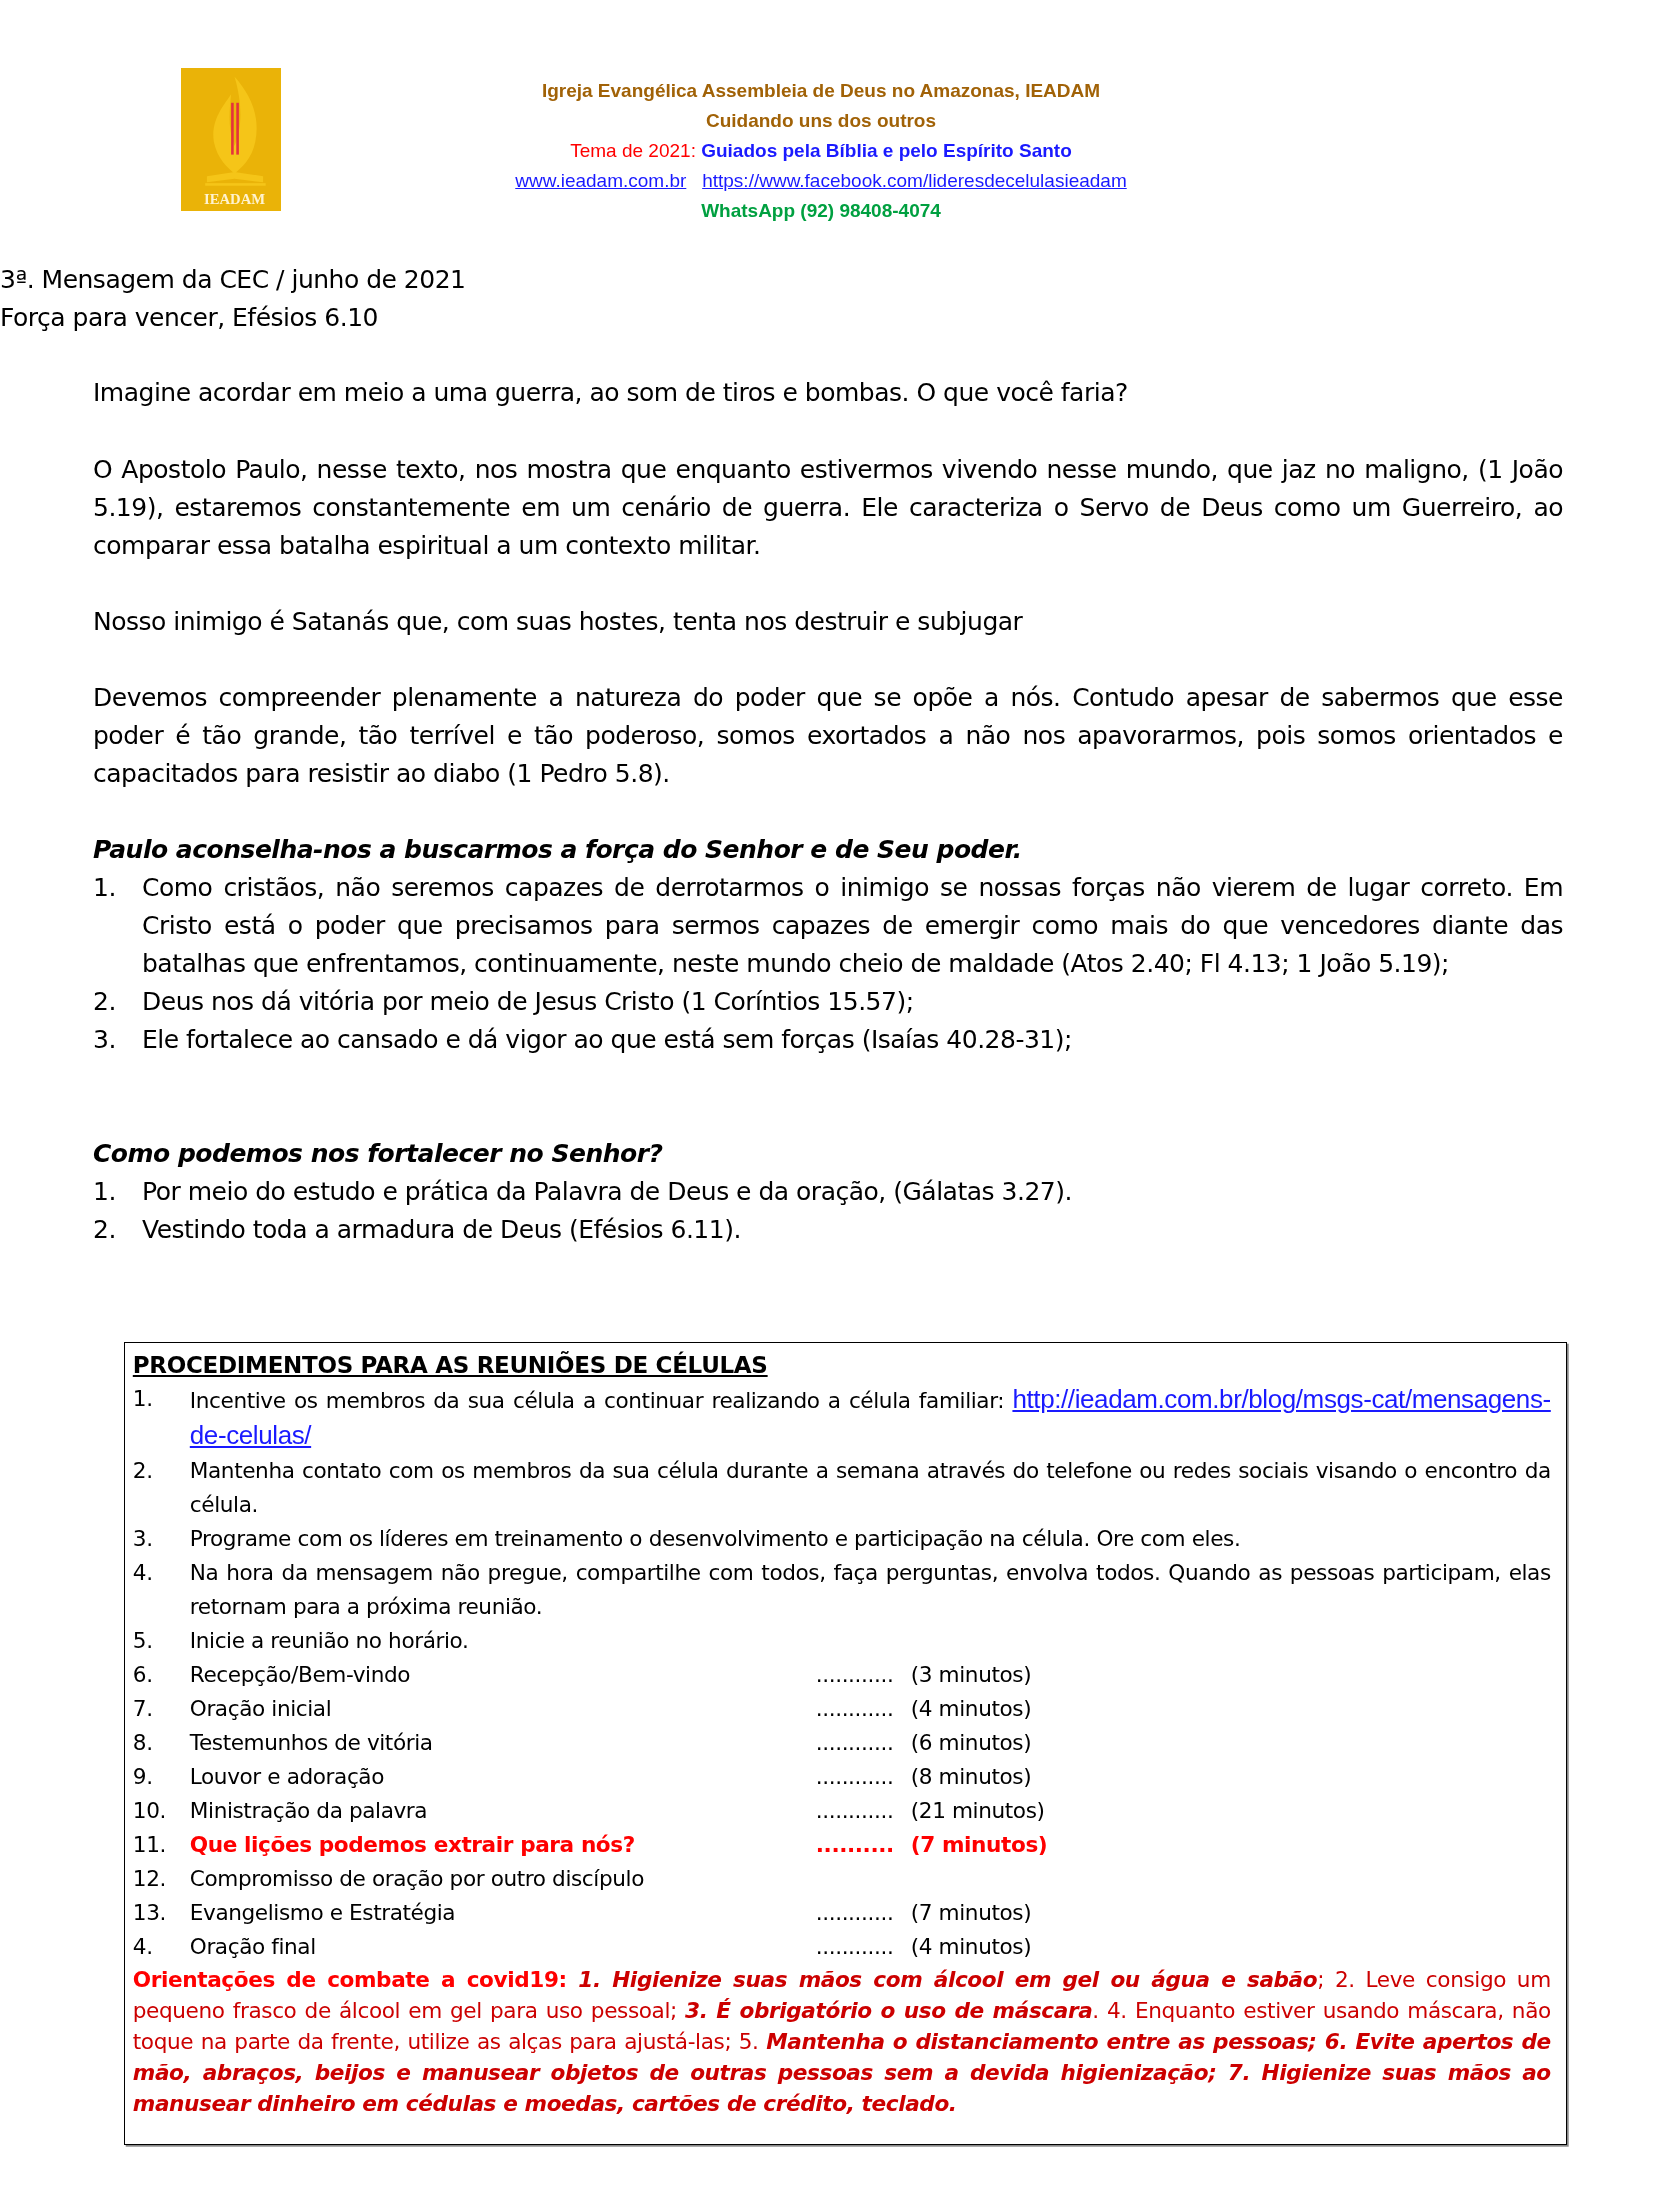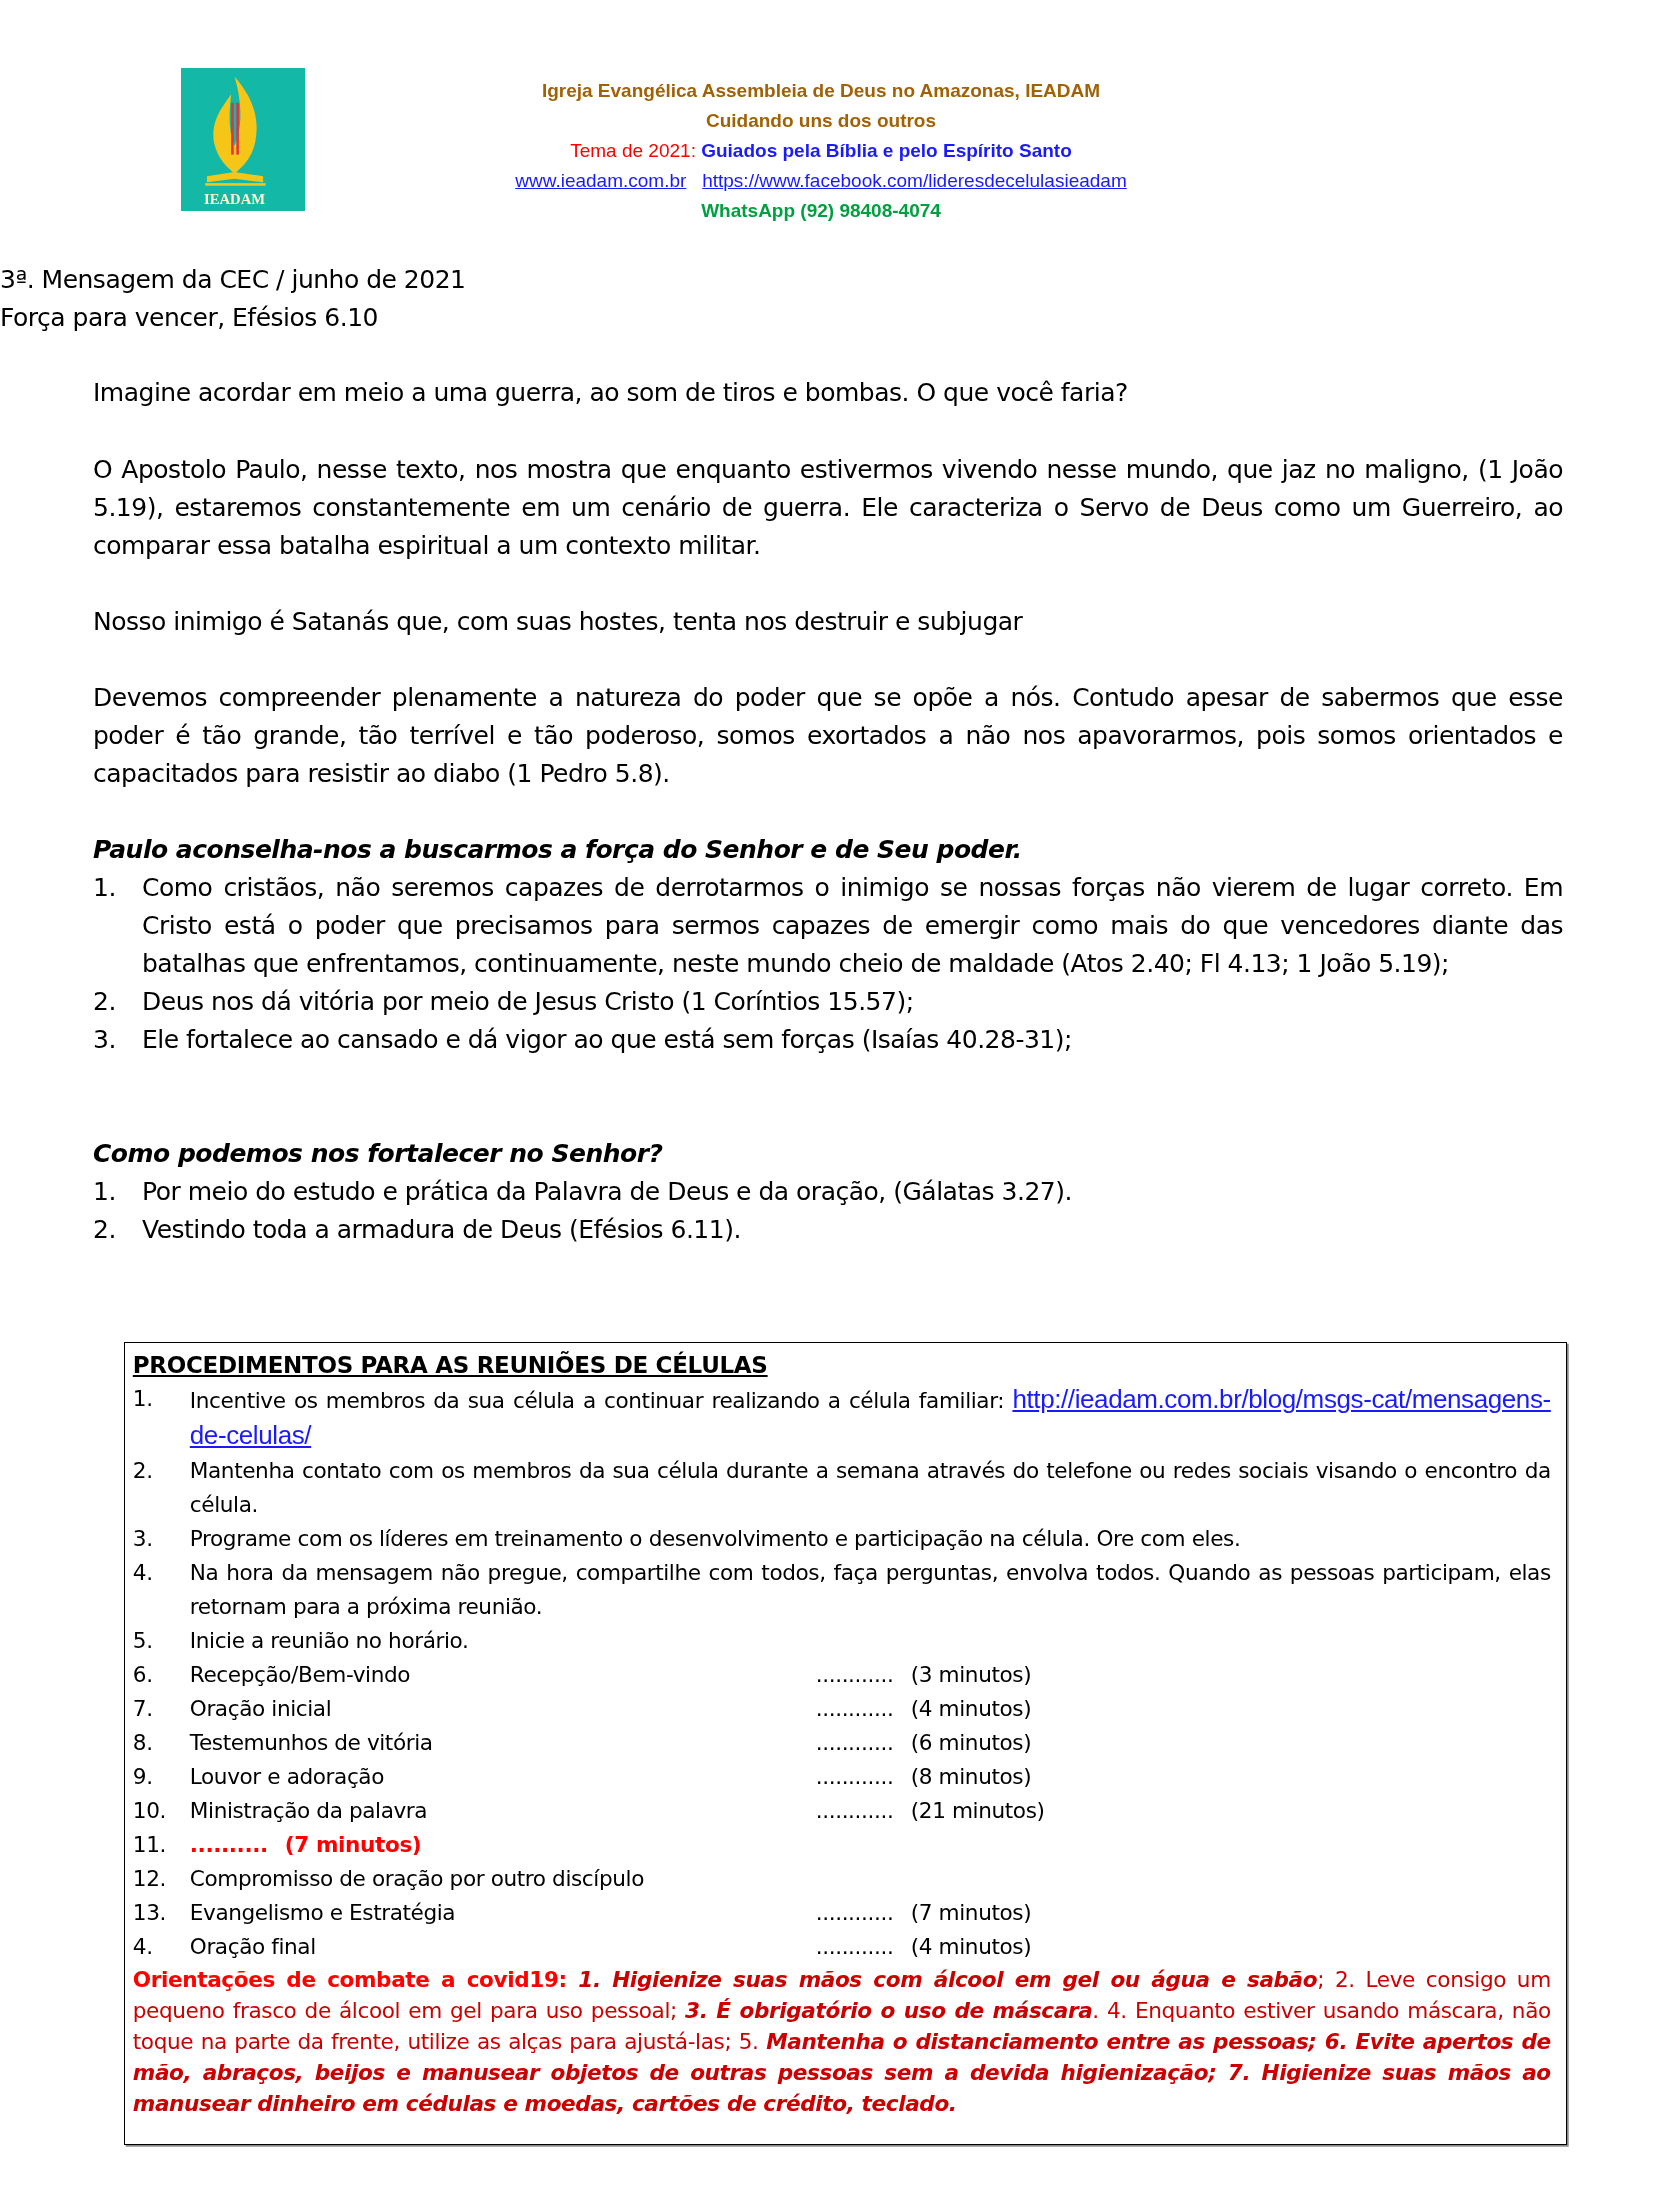--- a/index.html
+++ b/index.html
@@ -1,18 +1,18 @@
 <!DOCTYPE html>
 <html style="font-size:14px"><head>
 <meta charset="utf-8">
 <style>
   html, body { margin: 0; padding: 0; background: #ffffff; }
   body { width: 1660px; height: 2205px; position: relative; overflow: hidden;
          font-family: "DejaVu Sans", sans-serif; color: #000; }
-  .logo { position: absolute; left: 181px; top: 68px; width: 124px; height: 143px; background: #14b8a6; }
+  .logo { position: absolute; left: 181px; top: 68px; width: 100px; height: 143px; background: #eab308; }
   .logo svg { display: block; }
   .header { position: absolute; left: 432px; top: 76px; width: 778px; text-align: center;
             font-family: "Liberation Sans", sans-serif; font-size: 19px; line-height: 30px; }
   .header .red { color: #a16207; font-weight: bold; }
   .header .red-n { color: #ff0000; }
   .header .blue-b { color: #1a1aff; font-weight: bold; }
   .header a { color: #1a1aff; text-decoration: underline; }
   .header .green { color: #00a040; font-weight: bold; }
 
   .title { position: absolute; left: 0; width: 1660px; text-align: left;
@@ -158,20 +158,21 @@
       <span class="dur">(8 minutos)</span>
     </div>
     <div class="sched">
       <span class="num">10.</span>
       <span class="lbl">Ministração da palavra</span>
       <span class="dots">............</span>
       <span class="dur">(21 minutos)</span>
     </div>
     <div class="sched hl">
       <span class="num">11.</span>
+      <span class="lbl">Que lições podemos extrair para nós?</span>
       <span class="dots">..........</span>
       <span class="dur">(7 minutos)</span>
     </div>
     <div class="sched">
       <span class="num">12.</span>
       <span class="lbl" style="flex:1">Compromisso de oração por outro discípulo</span>
     </div>
     <div class="sched">
       <span class="num">13.</span>
       <span class="lbl">Evangelismo e Estratégia</span>

